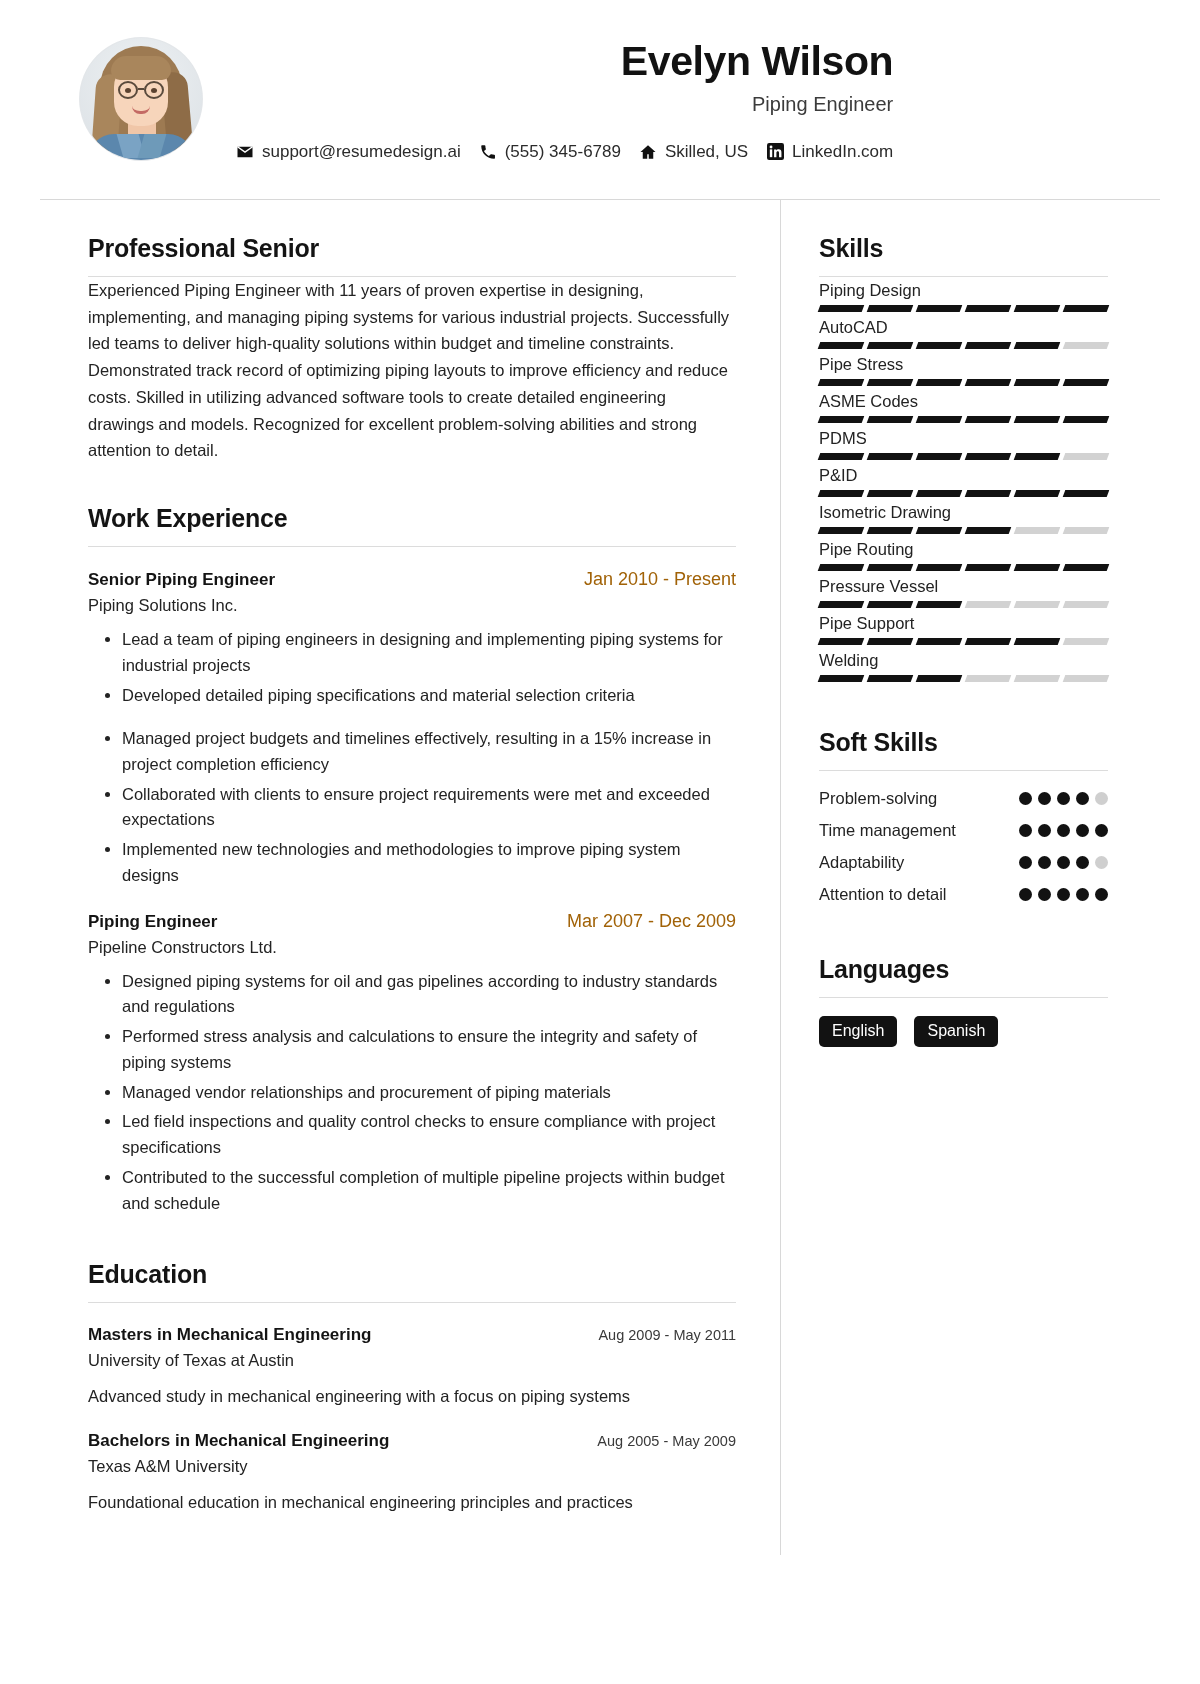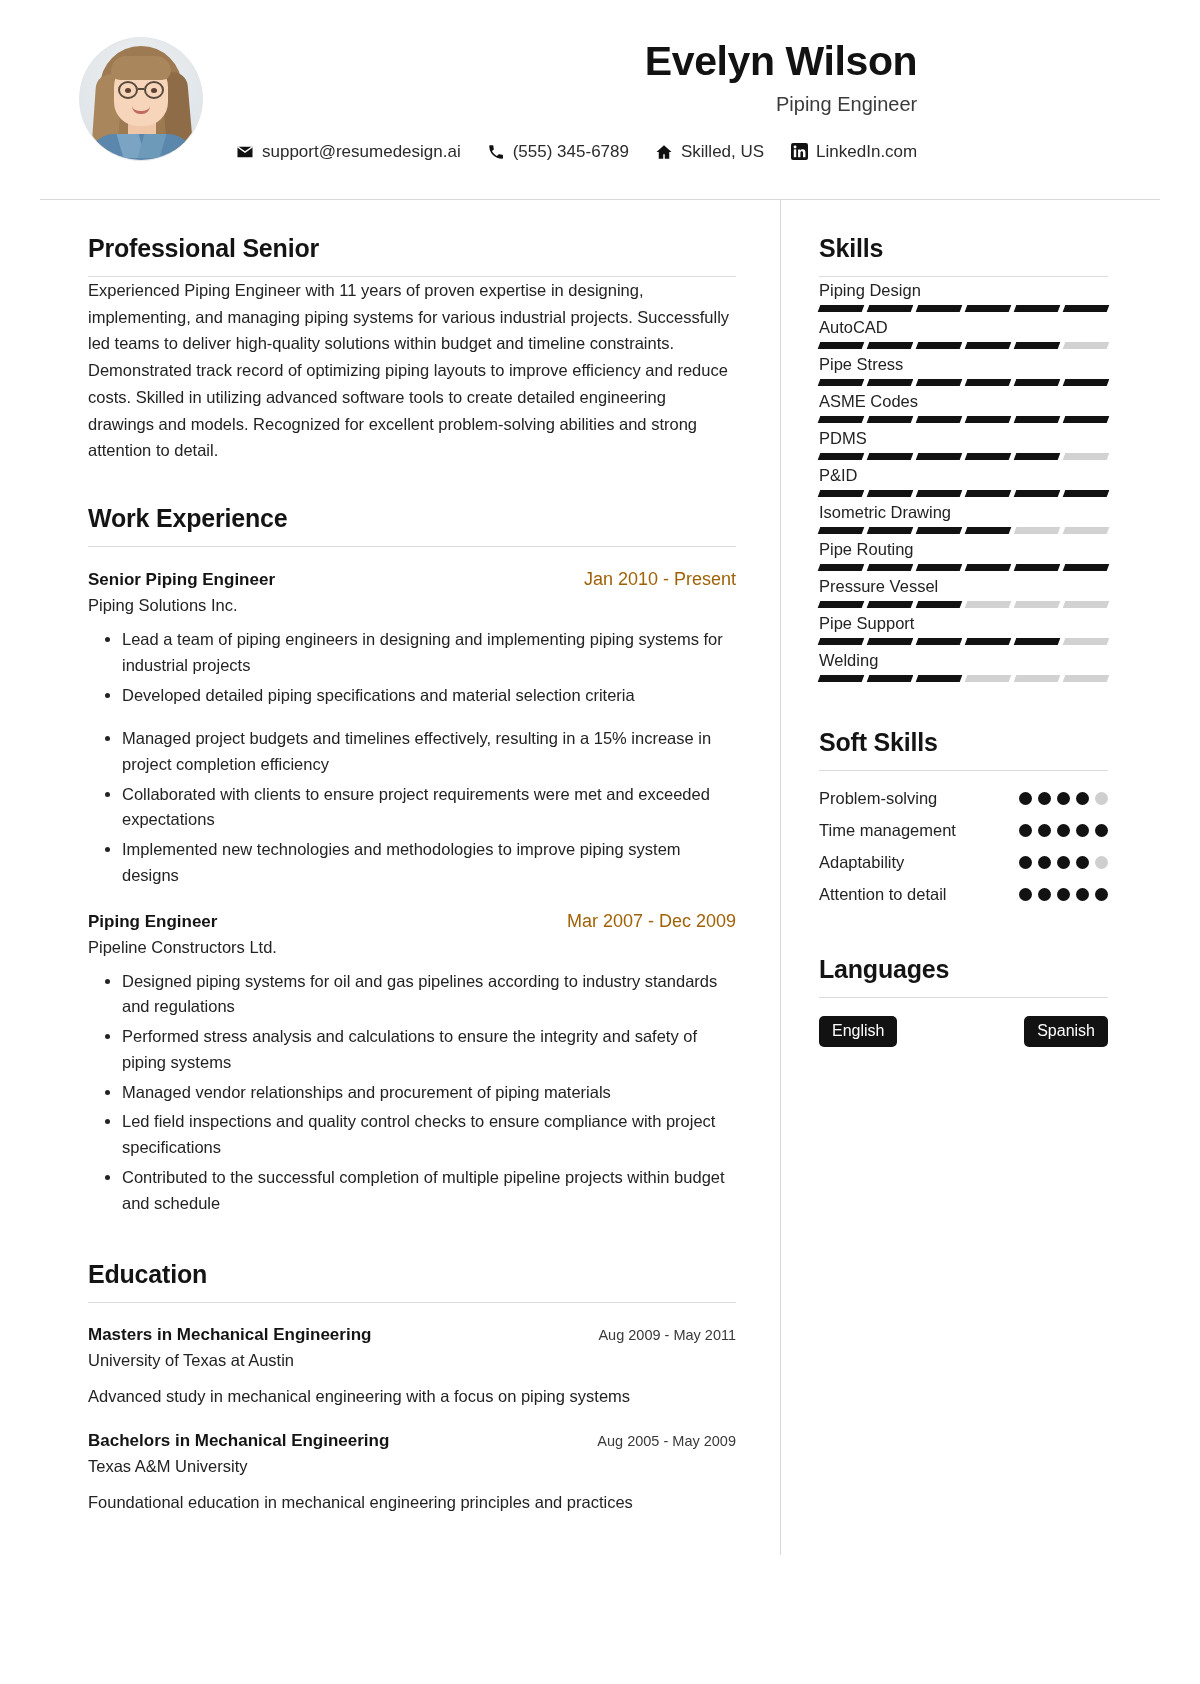--- a/index.html
+++ b/index.html
@@ -64,21 +64,21 @@
   }
   .job-title {
     font-size: 20px;
     color: #3b3b3b;
     margin-top: 8px;
     font-weight: 400;
   }
   .contacts {
     display: flex;
     align-items: center;
-    gap: 26px;
+    gap: 18px;
     margin-top: 26px;
     font-size: 17px;
     color: #2b2b2b;
     flex-wrap: wrap;
   }
   .contact-item { display: flex; align-items: center; gap: 8px; }
   .c-ico { width: 18px; height: 18px; display: inline-flex; align-items: center; justify-content: center; color: #111; }
   .c-ico svg { display: block; }
 
   
@@ -145,21 +145,21 @@
     margin-bottom: 8px;
     gap: 10px;
   }
   .soft-name { font-size: 16.5px; color: #232323; line-height: 1.45; max-width: 175px; }
   .dots { display: flex; gap: 6px; padding-top: 5px; flex: 0 0 auto; }
   .dot { width: 13px; height: 13px; border-radius: 50%; }
   .dot.on  { background: #121212; }
   .dot.off { background: #cfcfcf; }
 
   
-  .lang-list { margin-top: 18px; display: flex; gap: 2px; flex-wrap: wrap; justify-content: space-between; }
+  .lang-list { margin-top: 18px; display: flex; gap: 17px; flex-wrap: wrap; }
   .lang-chip {
     background: #121212;
     color: #ffffff;
     font-size: 16px;
     padding: 5px 13px 7px 13px;
     border-radius: 5px;
     line-height: 1.2;
   }
 </style>
 </head>

